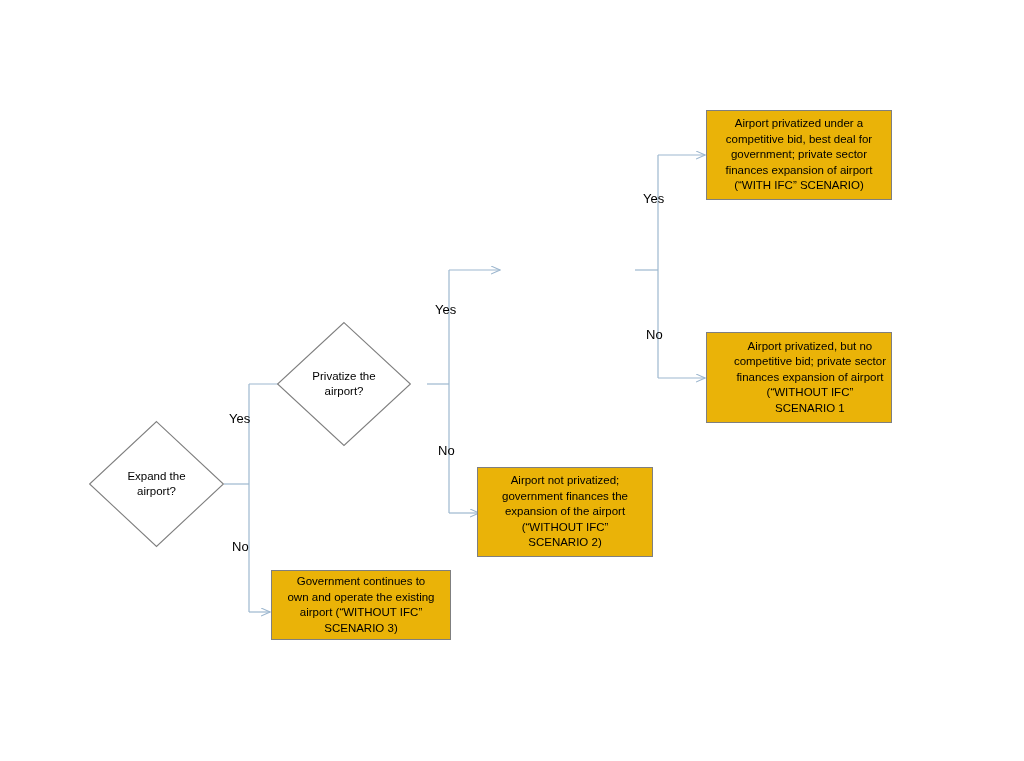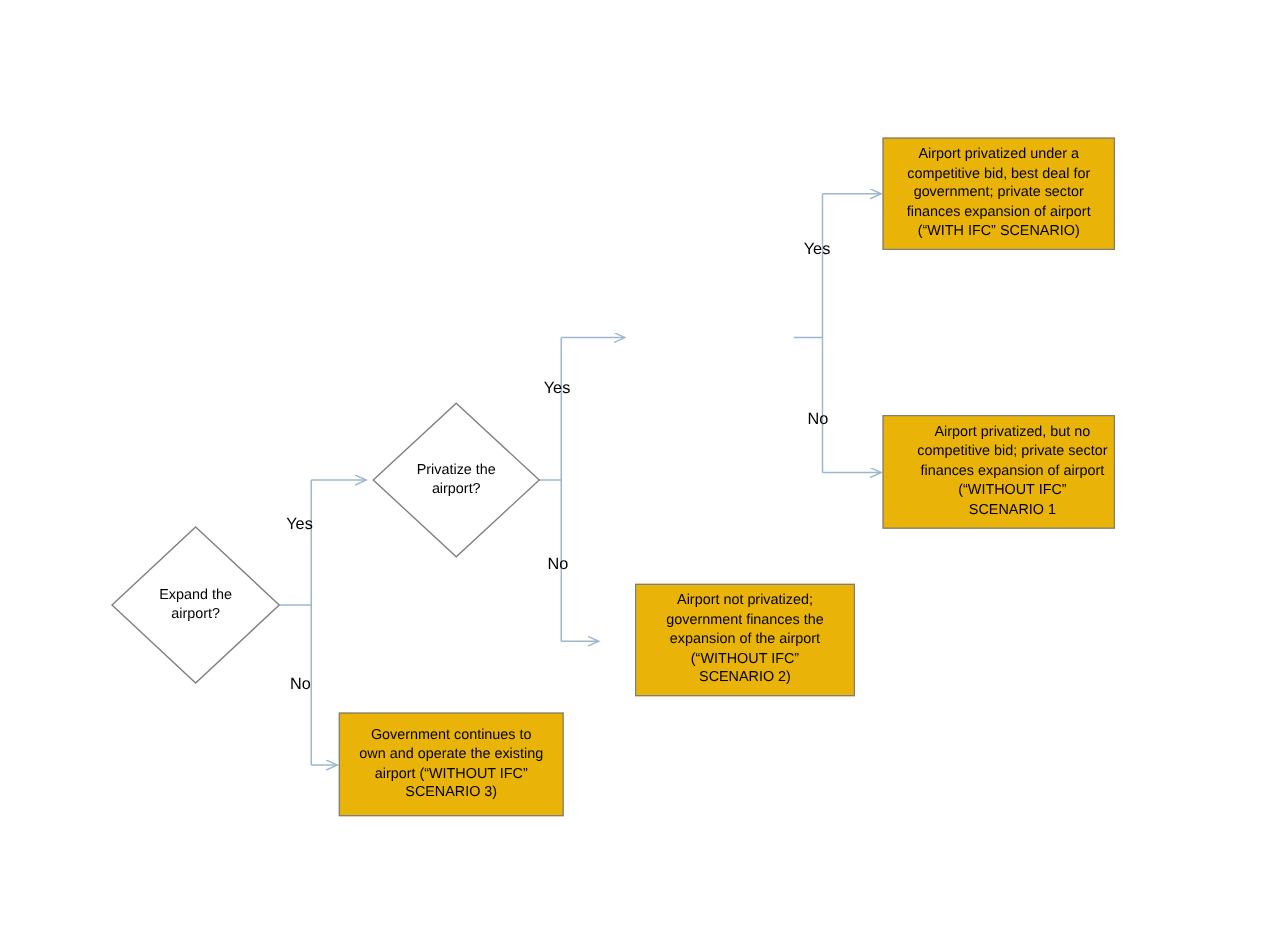--- a/index.html
+++ b/index.html
@@ -113,21 +113,21 @@
   </svg>
 
   <div class="diamond-wrap" style="left:89px; top:421px; width:135px; height:126px;">
     <svg class="dshape" width="135" height="126" viewBox="0 0 135 126">
       <polygon points="67.5,0.6 134.4,63 67.5,125.4 0.6,63" fill="#ffffff" stroke="#7f7f7f" stroke-width="1.1"></polygon>
     </svg>
     <div class="diamond-label">Expand the
 airport?</div>
   </div>
 
-  <div class="diamond-wrap" style="left:298px; top:322px; width:134px; height:124px;">
+  <div class="diamond-wrap" style="left:277px; top:322px; width:134px; height:124px;">
     <svg class="dshape" width="134" height="124" viewBox="0 0 134 124">
       <polygon points="67,0.6 133.4,62 67,123.4 0.6,62" fill="#ffffff" stroke="#7f7f7f" stroke-width="1.1"></polygon>
     </svg>
     <div class="diamond-label">Privatize the
 airport?</div>
   </div>
 
 
   <div class="boxnode" style="left:706px; top:110px; width:186px; height:90px;">
     <div class="box-label">Airport privatized under a
@@ -138,29 +138,29 @@
   </div>
 
   <div class="boxnode" style="left:706px; top:332px; width:186px; height:91px;justify-content:flex-end;">
     <div class="box-label">Airport privatized, but no
 competitive bid; private sector
 finances expansion of airport
 (“WITHOUT IFC”
 SCENARIO 1</div>
   </div>
 
-  <div class="boxnode" style="left:508px; top:467px; width:176px; height:90px;">
+  <div class="boxnode" style="left:477px; top:467px; width:176px; height:90px;">
     <div class="box-label">Airport not privatized;
 government finances the
 expansion of the airport
 (“WITHOUT IFC”
 SCENARIO 2)</div>
   </div>
 
-  <div class="boxnode" style="left:271px; top:570px; width:180px; height:83px;">
+  <div class="boxnode" style="left:271px; top:570px; width:180px; height:70px;">
     <div class="box-label">Government continues to
 own and operate the existing
 airport (“WITHOUT IFC”
 SCENARIO 3)</div>
   </div>
 
   <div class="edge-label" style="left:229px; top:412px;">Yes</div>
   <div class="edge-label" style="left:232px; top:540px;">No</div>
 
   <div class="edge-label" style="left:435px; top:303px;">Yes</div>

